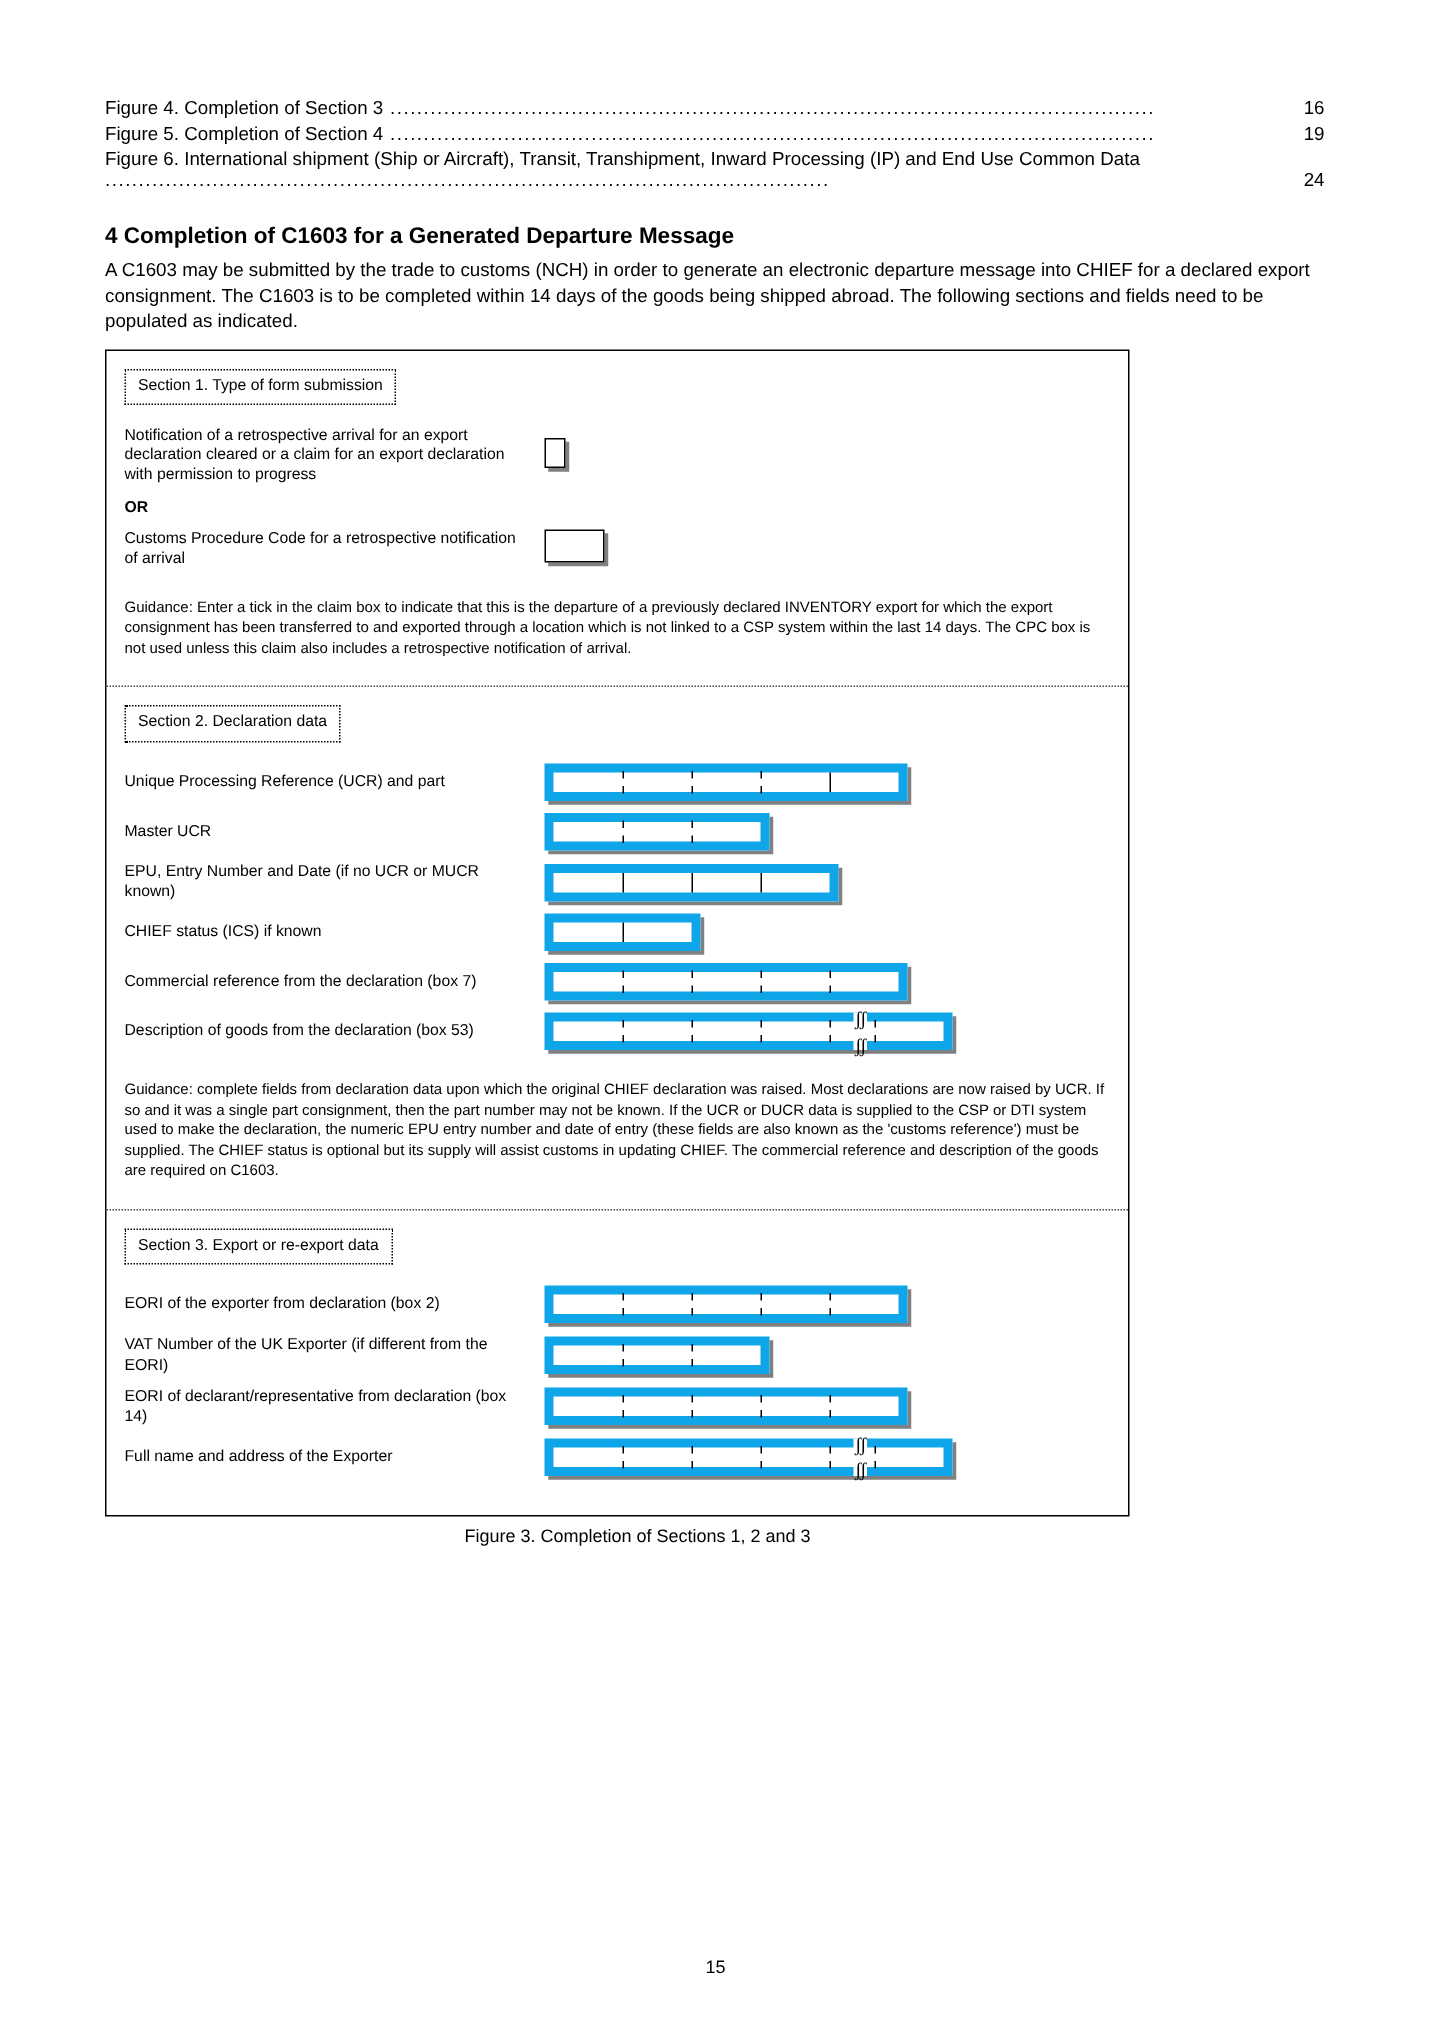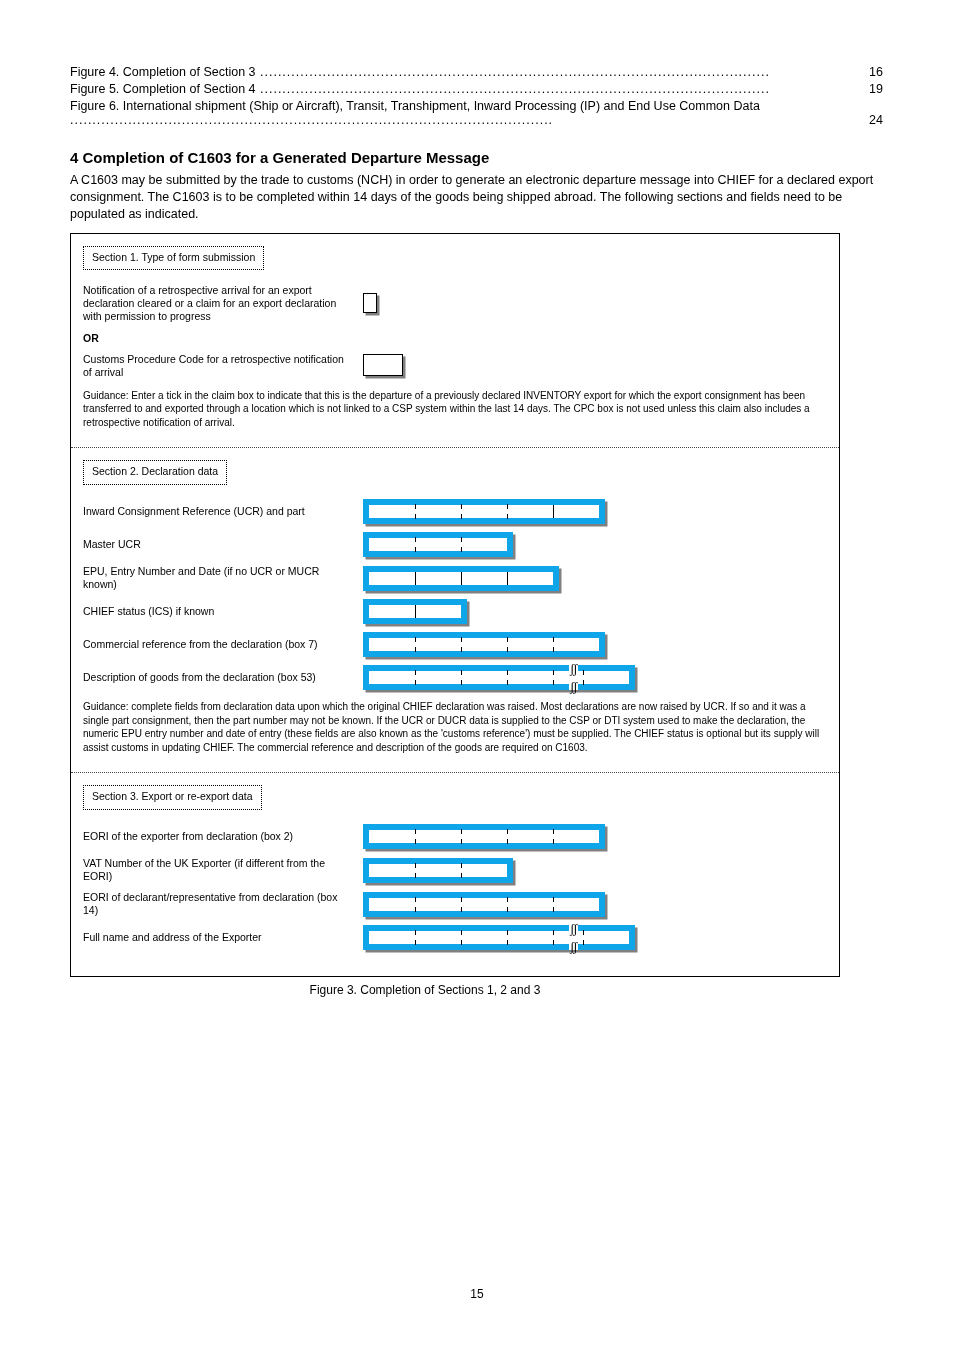--- a/index.html
+++ b/index.html
@@ -15,25 +15,25 @@
     height: 1351px;
     position: relative;
     padding: 65px 71px 0 70px;
   }
   .toc-line { font-size: 12.5px; margin-bottom: 3px; }
   .toc-line .dots { letter-spacing: 1px; }
   .toc-line .pg { float: right; }
   h1.sec { font-size: 15px; font-weight: bold; margin: 22px 0 6px 0; }
   p.body { font-size: 12.5px; line-height: 1.35; margin: 0 0 10px 0; }
   .fig-label { font-size: 12px; margin: 6px 0 4px 0; }
-  .page-num { position: absolute; bottom: 50px; width: 100%; left:0; text-align: center; font-size: 12px; }
+  .page-num { position: absolute; bottom: 33px; width: 100%; left:0; text-align: center; font-size: 12px; }
 
   .figure-box {
     border: 1px solid #000;
-    width: 770px;
+    width: 683px;
     position: relative;
     font-size: 10.5px;
   }
   .figure-box .sect { border-top: 1px dotted #444; padding: 12px 12px 18px 12px; position: relative; }
   .figure-box .sect:first-child { border-top: none; }
 
   .dashed-label {
     display: inline-block;
     border: 1px dotted #000;
     padding: 4px 8px 6px 8px;
@@ -66,21 +66,21 @@
 
   .break-mark {
     position: absolute;
     font-size: 13px;
     line-height: 0.6;
     background: #fff;
     padding: 0 1px;
     font-family: "Times New Roman", serif;
     letter-spacing: -1px;
   }
-  .guidance { font-size: 10px; line-height: 1.35; margin-top: 10px; }
+  .guidance { font-size: 10px; line-height: 1.35; margin-top: 20px; }
 
   
   .segfield { display:inline-flex; border:6px solid #0ea5e9; box-shadow:2.5px 2.5px 0 0 #808080; background:#fff; height:25px; }
   .segfield .seg { width:46px; position:relative; }
   .segfield .seg + .seg::before { content:""; position:absolute; left:0; top:-1px; height:5px; border-left:1px solid #000; }
   .segfield .seg + .seg::after { content:""; position:absolute; left:0; bottom:-1px; height:5px; border-left:1px solid #000; }
   .segfield .seg.hard { border-left:1px solid #000; }
   .segfield .seg.hard::before, .segfield .seg.hard::after { display:none; }
   .segfield .seg:first-child { border-left:none; }
 
@@ -133,21 +133,21 @@
 
     <div class="sect">
       <div class="row" style="align-items:center;text-decoration:underline;">
         <div class="row-label" style="padding-top:0;">
           <span class="dashed-label">Section 2. Declaration data</span>
         </div>
         <div class="row-value"></div>
       </div>
 
       <div class="row">
-        <div class="row-label">Inward Consignment Reference (UCR) and part</div>
+        <div class="row-label">Unique Processing Reference (UCR) and part</div>
         <div class="row-value">
           <span class="segfield">
             <span class="seg"></span>
               <span class="seg"></span>
               <span class="seg"></span>
               <span class="seg"></span>
               <span class="seg hard"></span>
           </span>
         </div>
       </div>

